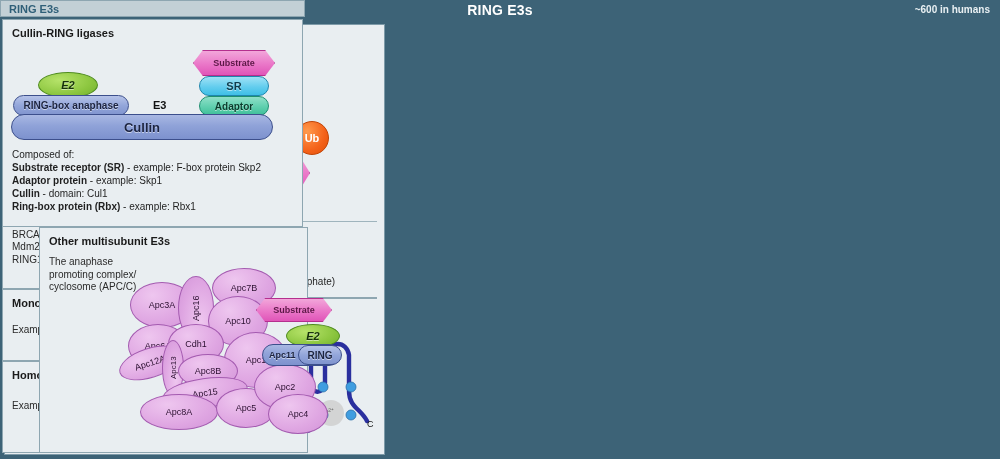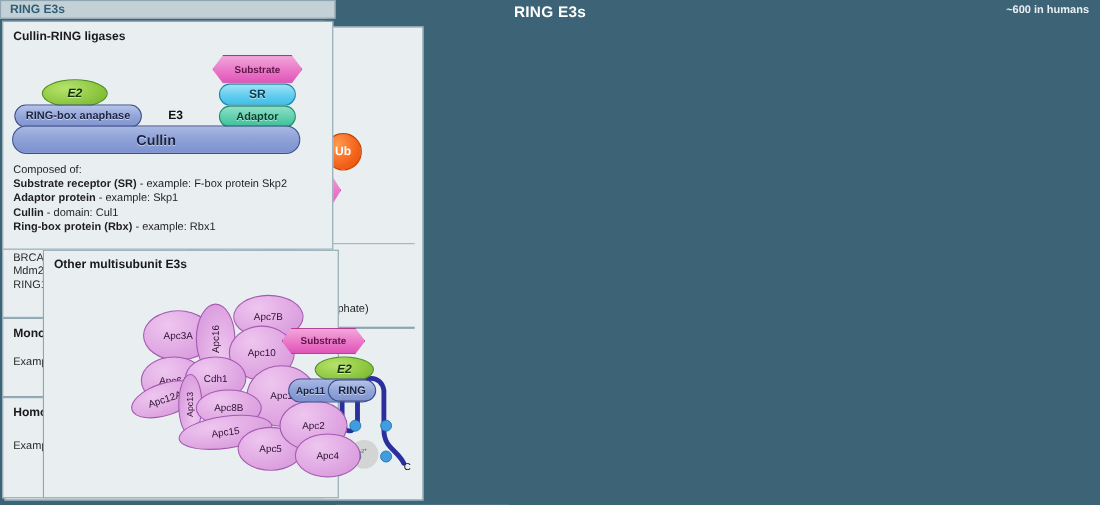--- a/index.html
+++ b/index.html
@@ -269,33 +269,37 @@
 
       <div class="sec-body" style="left:9px;top:128px;font-size:10px;">Composed of:</div>
       <div class="sec-body" style="left:9px;top:141px;font-size:10px;"><b>Substrate receptor (SR)</b><span> - example: F-box protein Skp2</span></div>
       <div class="sec-body" style="left:9px;top:154px;font-size:10px;"><b>Adaptor protein</b><span> - example: Skp1</span></div>
       <div class="sec-body" style="left:9px;top:167px;font-size:10px;"><b>Cullin</b><span> - domain: Cul1</span></div>
       <div class="sec-body" style="left:9px;top:180px;font-size:10px;text-align:center;"><b>Ring-box protein (Rbx)</b><span> - example: Rbx1</span></div>
     </div>
 
     <div class="card" style="left:2px;top:227px;width:269px;height:226px;margin-left:37px;">
       <div class="card-title">Other multisubunit E3s</div>
+      <div class="card-sub" style="top:28px;width:110px;">The anaphase
+promoting complex/
+cyclosome (APC/C)</div>
 
       <div style="position:absolute;left:80px;top:14px;width:220px;height:210px;">
         <div class="apc" style="left:92px;top:26px;width:62px;height:38px;">Apc7B</div>
         <div class="apc" style="left:10px;top:40px;width:62px;height:44px;">Apc3A</div>
         <div class="apc" style="left:58px;top:34px;width:34px;height:62px;font-size:9px;writing-mode:vertical-rl;transform:rotate(180deg);">Apc16</div>
         <div class="apc" style="left:88px;top:54px;width:58px;height:48px;">Apc10</div>
         <div class="apc" style="left:8px;top:82px;width:58px;height:42px;">Apc6A</div>
         <div class="apc" style="left:48px;top:82px;width:54px;height:38px;">Cdh1</div>
         <div class="apc" style="left:104px;top:90px;width:62px;height:54px;">Apc1</div>
         <div class="apc" style="left:-2px;top:106px;width:62px;height:28px;transform:rotate(-18deg);font-size:9px;">Apc12A</div>
         <div class="apc" style="left:42px;top:98px;width:20px;height:54px;font-size:8px;writing-mode:vertical-rl;transform:rotate(180deg);">Apc13</div>
         <div class="apc" style="left:58px;top:112px;width:58px;height:32px;">Apc8B</div>
         <div class="apc" style="left:42px;top:136px;width:84px;height:28px;transform:rotate(-8deg);">Apc15</div>
+        <div class="apc" style="left:20px;top:152px;width:76px;height:34px;">Apc8A</div>
         <div class="apc" style="left:96px;top:146px;width:58px;height:38px;">Apc5</div>
         <div class="apc" style="left:134px;top:122px;width:60px;height:44px;">Apc2</div>
         <div class="apc" style="left:148px;top:152px;width:58px;height:38px;">Apc4</div>
 
         <div class="hexwrap" style="left:136px;top:56px;width:76px;height:24px;">
           <div class="hex" style="font-size:9px;">Substrate</div>
         </div>
         <div class="e2" style="left:166px;top:82px;width:52px;height:22px;font-size:11px;">E2</div>
         <div class="cap bar-blue" style="left:142px;top:102px;width:78px;height:22px;justify-content:flex-start;padding-left:6px;font-size:9px;">Apc11</div>
         <div class="cap ring-in" style="left:178px;top:103px;width:44px;height:20px;font-size:10px;">RING</div>

